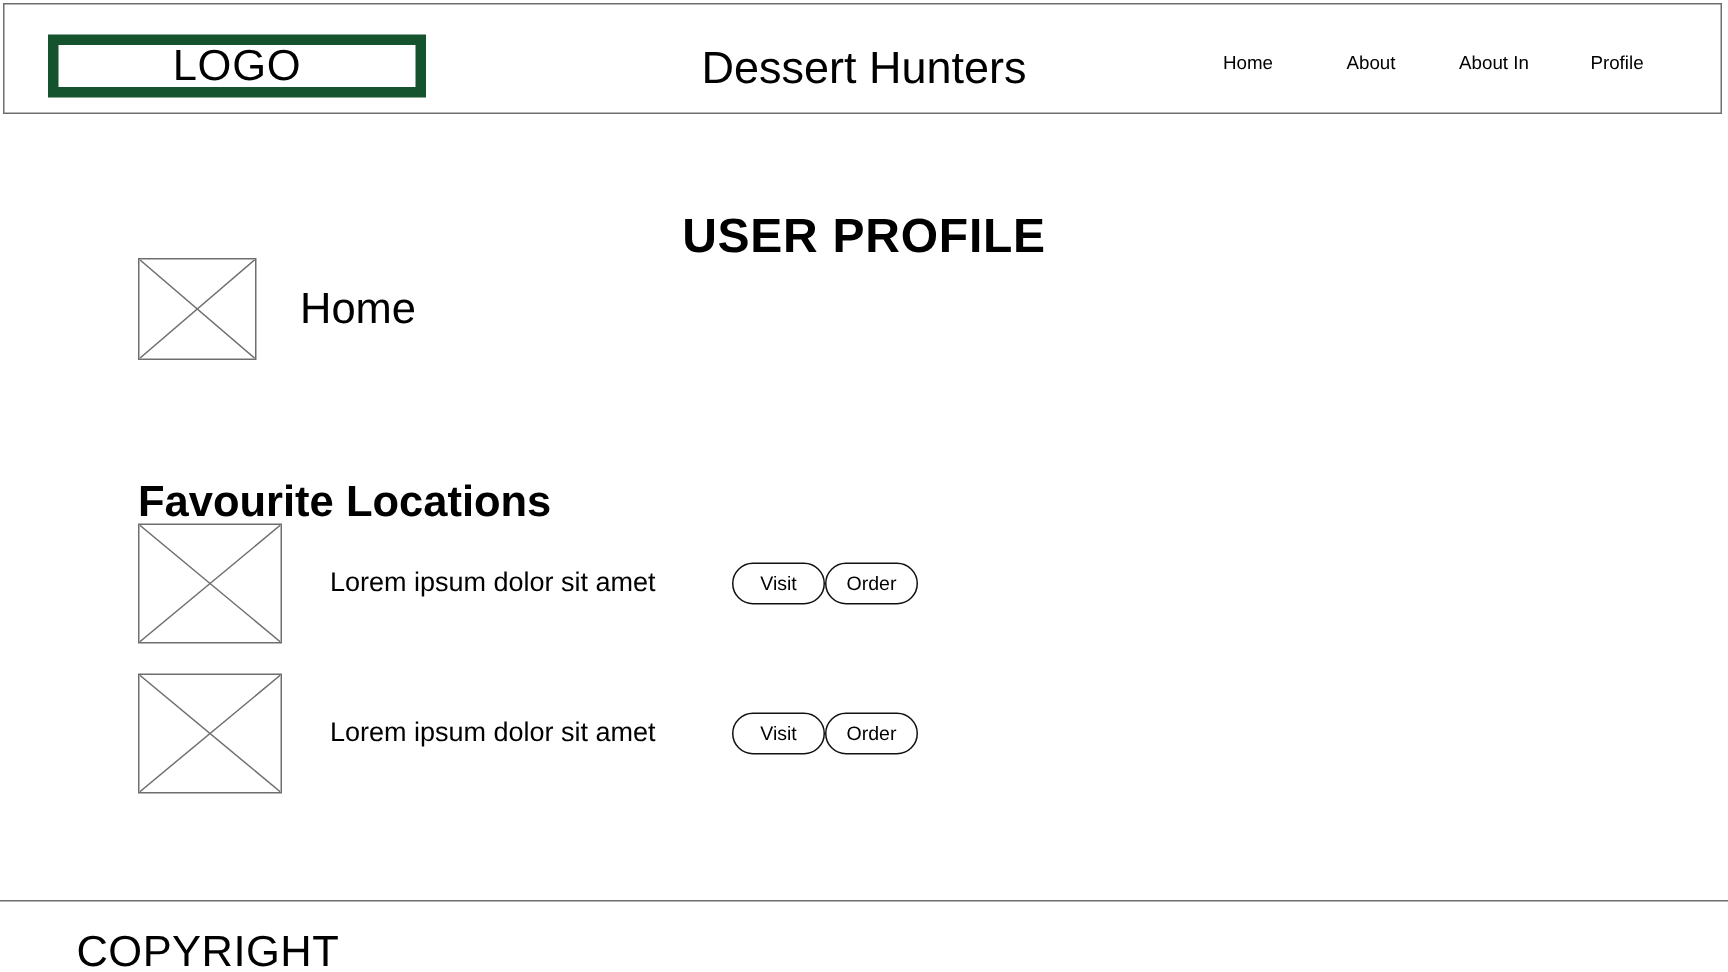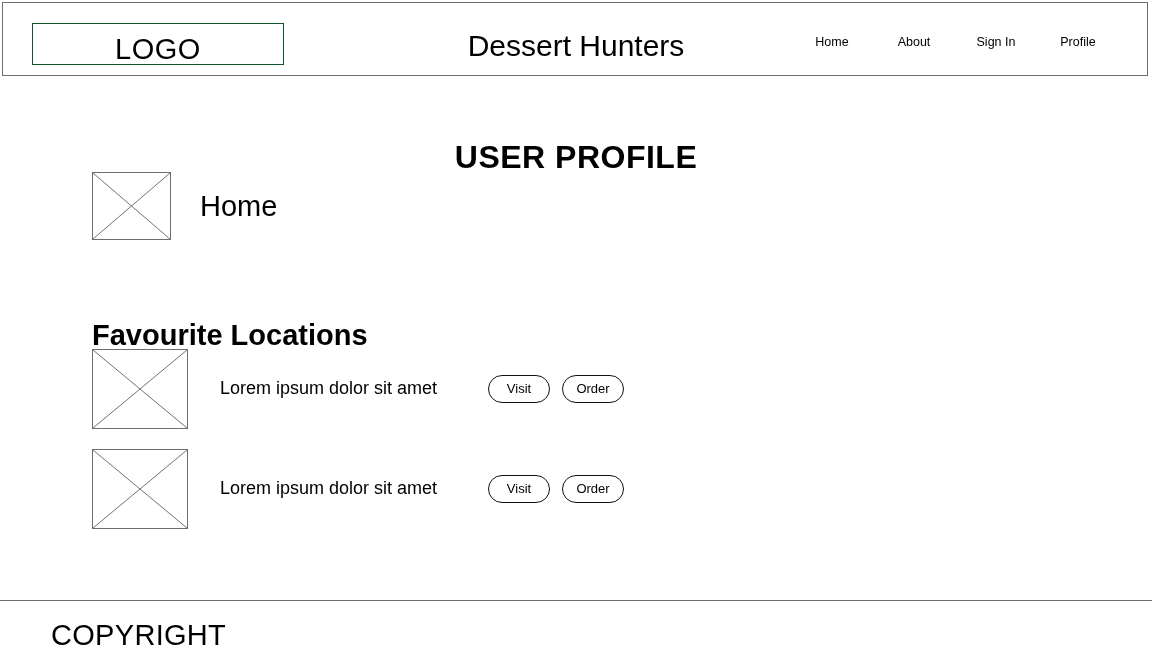--- a/index.html
+++ b/index.html
@@ -26,24 +26,24 @@
     border: 1px solid #6e6e6e;
     box-sizing: border-box;
     background: #ffffff;
   }
   .logo-box {
     position: absolute;
     left: 29px;
     top: 20px;
     width: 252px;
     height: 42px;
-    border: 1px solid #14532d;
-    box-sizing: border-box;
-    display: flex;
-    align-items: flex-end;
+    border: 7px solid #14532d;
+    box-sizing: border-box;
+    display: flex;
+    align-items: center;
     justify-content: center;
   }
   .logo-text {
     font-size: 29px;
     letter-spacing: 0.5px;
     line-height: 1;
   }
   .site-title {
     position: absolute;
     left: 0;
@@ -154,21 +154,20 @@
   }
   .fav-label {
     margin-left: 32px;
     width: 268px;
     font-size: 18px;
     line-height: 1.1;
   }
   .fav-actions {
     display: flex;
     align-items: center;
-    gap: 12px;
   }
   .pill {
     border: 1px solid #111111;
     border-radius: 999px;
     background: #ffffff;
     font-family: "Liberation Sans", sans-serif;
     font-size: 13px;
     line-height: 1;
     color: #000000;
     padding: 6px 0 7px 0;
@@ -206,21 +205,21 @@
 
   <div class="logo-box">
     <span class="logo-text">LOGO</span>
   </div>
 
   <div class="site-title">Dessert Hunters</div>
 
   <nav class="nav">
     <a class="nav-link" href="#">Home</a>
     <a class="nav-link" href="#">About</a>
-    <a class="nav-link" href="#">Sign In</a>
+    <a class="nav-link" href="#">About In</a>
     <a class="nav-link" href="#">Profile</a>
   </nav>
 
 </div>
 
 <main class="main">
 
   <h1 class="page-title">USER PROFILE</h1>
 
   <div class="profile-row">

